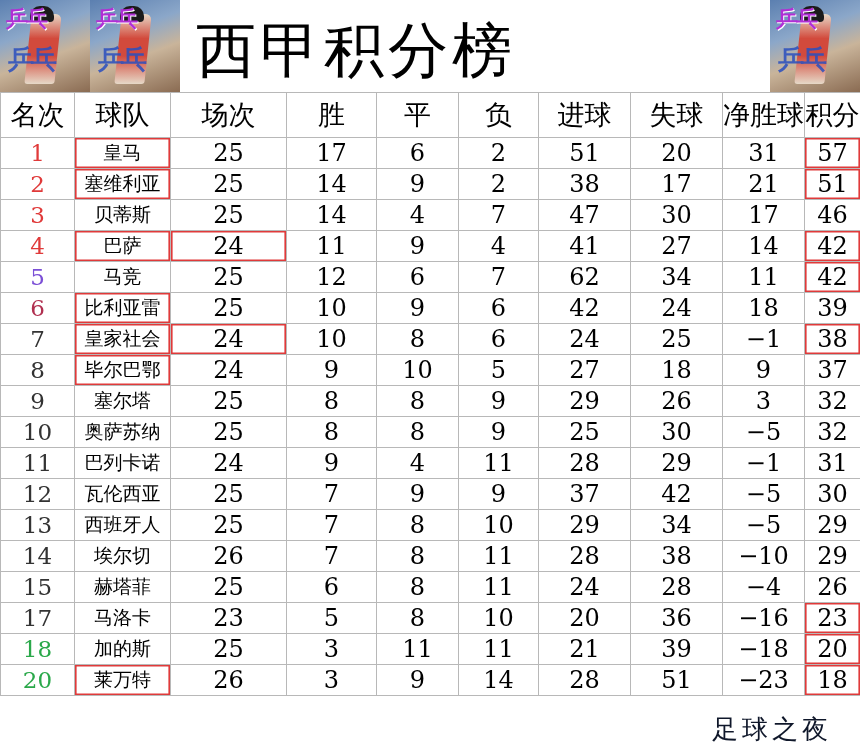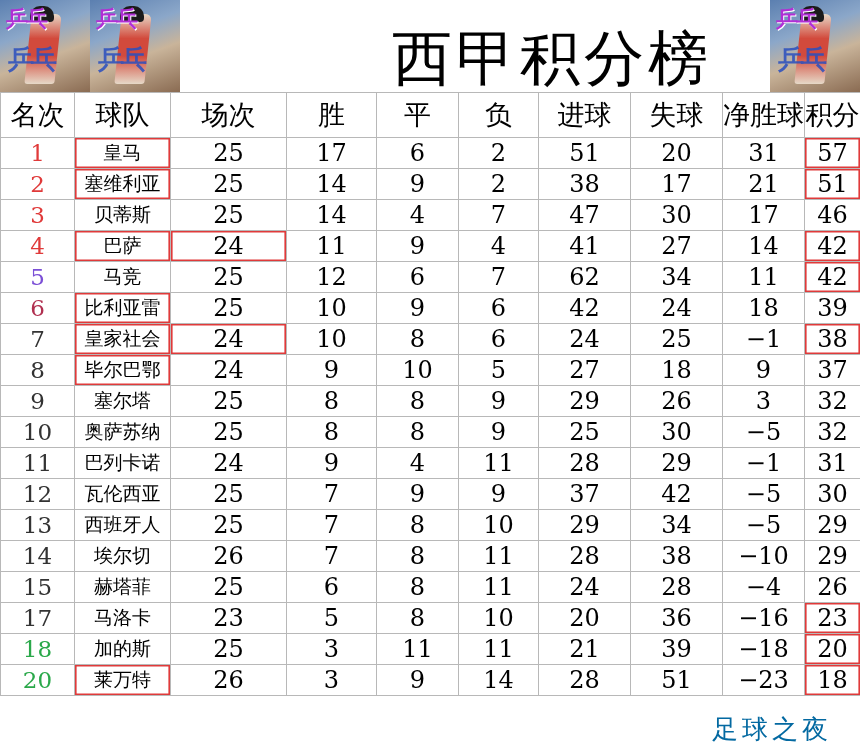--- a/index.html
+++ b/index.html
@@ -55,22 +55,22 @@
     position:absolute;left:8px;top:42px;
     color:#2a4fbf;
     font-size:26px;
     font-weight:bold;
     font-family:"DejaVu Sans", sans-serif;
     opacity:.85;
     letter-spacing:-3px;
   }
   .title{
     position:absolute;
-    left:0;right:0;top:14px;
-    text-align:right;
+    left:0;right:0;top:6px;
+    text-align:center;
     font-size:60px;
     line-height:88px;
     font-family:"DejaVu Serif", serif;
     color:#000;
     letter-spacing:4px;
   }
   
   table{
     border-collapse:collapse;
     width:860px;
@@ -109,21 +109,21 @@
   col.c5{width:80px}
   col.c6{width:92px}
   col.c7{width:92px}
   col.c8{width:82px}
   col.c9{width:56px}
   
   .watermark{
     position:absolute;
     right:28px;bottom:6px;
     font-size:26px;
-    color:#0369a1;
+    color:#0f172a;
     letter-spacing:4px;
     font-family:Liberation Mono, monospace;
     pointer-events:none;
   }
 </style>
 </head>
 <body>
 
 <div class="header">
   <div class="hdr-img left">

